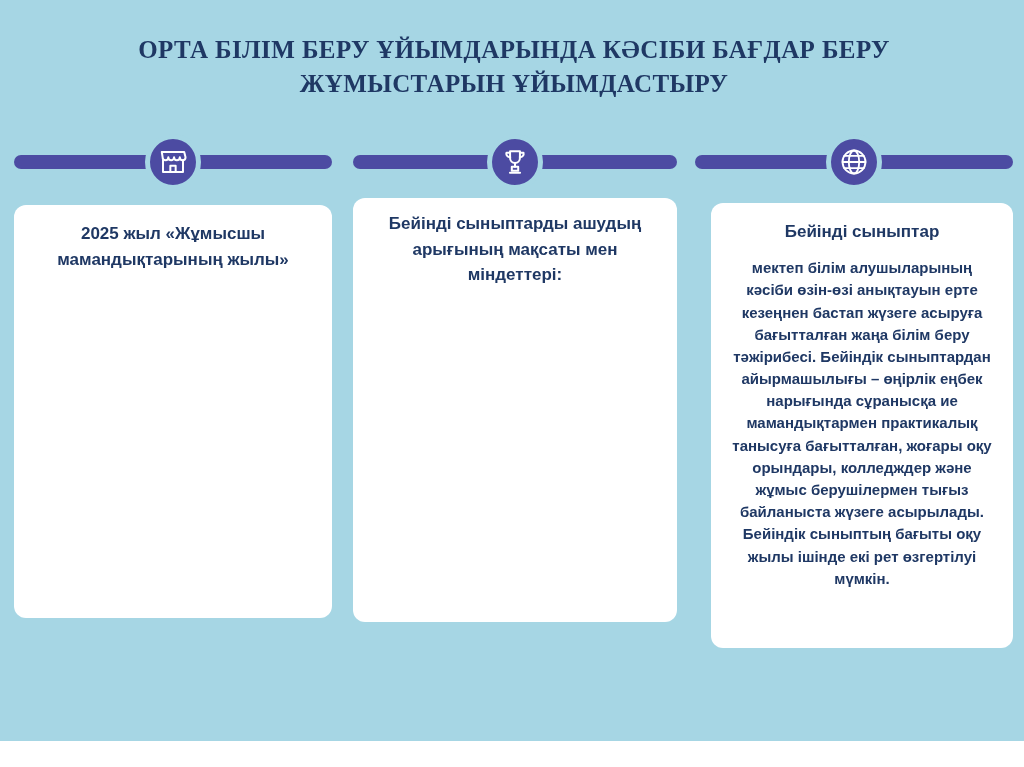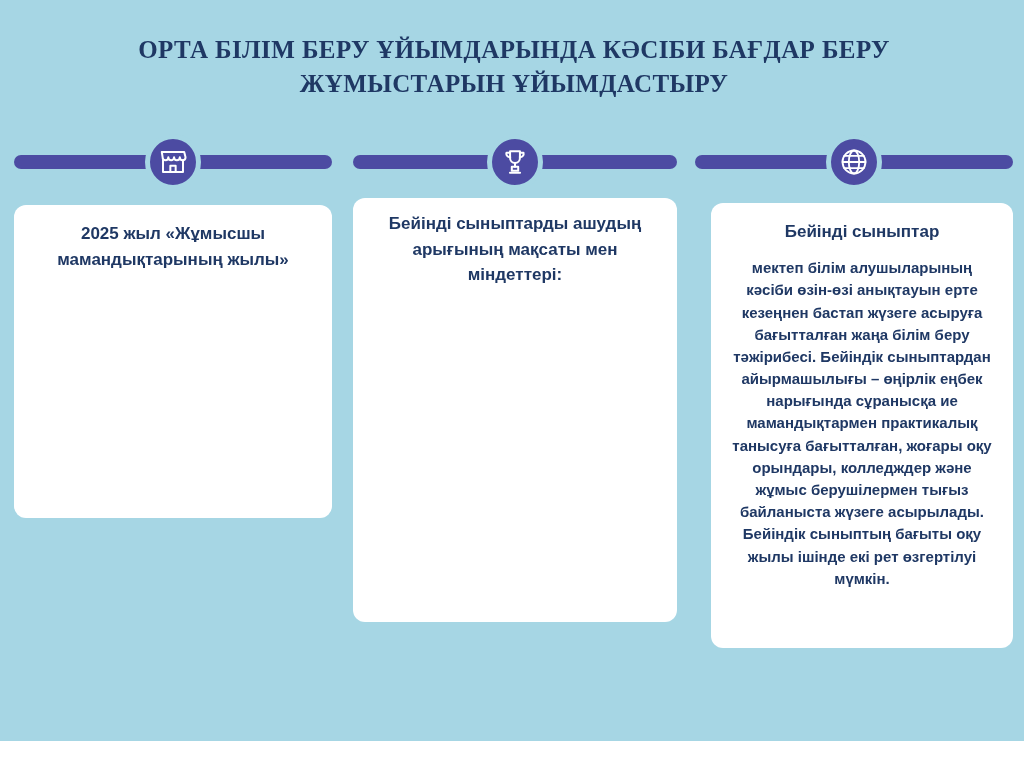--- a/index.html
+++ b/index.html
@@ -47,21 +47,21 @@
     display: flex; align-items: center; justify-content: center;
   }
   .badge svg { width: 32px; height: 32px; display: block; }
   .card {
     background: var(--card-bg, #ffffff);
     border-radius: 12px;
     color: var(--text, #1f3864);
     font-weight: 700;
     text-align: center;
   }
-  .card-1 { margin-top: 11px; height: 313px; padding: 16px 26px; font-size: 17px; line-height: 1.5; }
+  .card-1 { margin-top: 11px; height: 413px; padding: 16px 26px; font-size: 17px; line-height: 1.5; }
   .card-2 { margin-top: 4px;  height: 424px; padding: 13px 18px; font-size: 17px; line-height: 1.5; }
   .card-3 { margin-top: 9px;  height: 445px; padding: 16px 17px; font-size: 15px; line-height: 1.48; margin-left: 16px; }
   .card-1 .card-heading { margin-bottom: 25px; }
   .card-2 .card-heading { margin-bottom: 25px; }
   .card-3 .card-heading { font-size: 17px; margin-bottom: 13px; }
   .card-body { white-space: pre-line; }
   .bottom-strip {
     position: absolute;
     left: 0; right: 0; bottom: 0;
     height: 26px;

